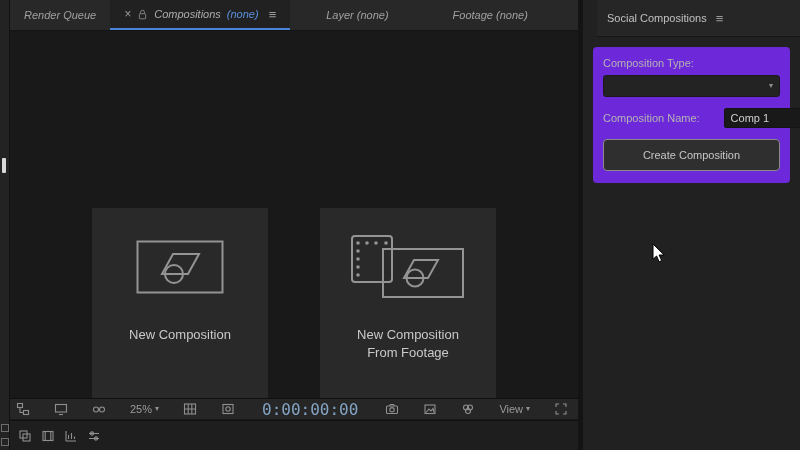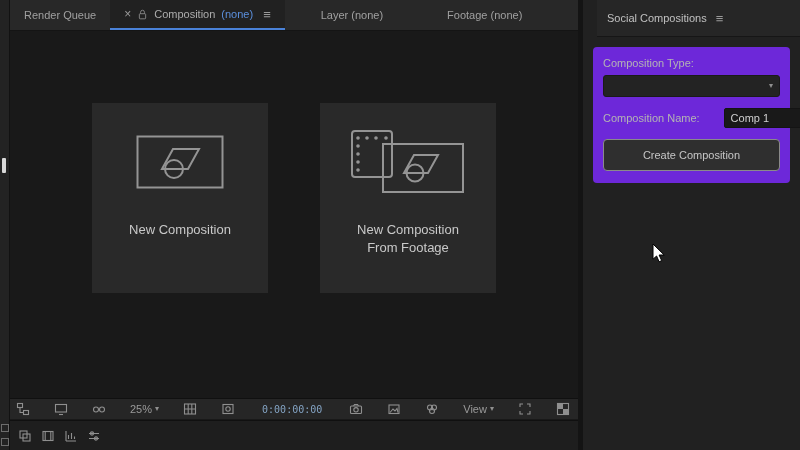--- a/index.html
+++ b/index.html
@@ -10,38 +10,38 @@
 
   
   .left-strip{position:absolute;left:0;top:0;width:9px;height:450px;background:#232323;border-right:1px solid #121212;}
   .grabber{position:absolute;left:2px;top:158px;width:4px;height:15px;background:#d8d8d8;border-radius:1px;}
   .strip-bottom{position:absolute;left:1px;bottom:4px;display:flex;flex-direction:column;gap:6px;}
   .strip-bottom .sq{width:6px;height:6px;border:1px solid #6d6d6d;}
 
   
   .main-col{position:absolute;left:10px;top:0;width:568px;height:450px;background:#191919;}
   .tabbar{position:absolute;top:0;left:0;right:0;height:30px;background:#282828;display:flex;align-items:stretch;border-bottom:1px solid #141414;}
-  .tab{display:flex;align-items:center;gap:6px;padding:0 14px;color:#a0a0a0;cursor:pointer;box-sizing:border-box;}
+  .tab{display:flex;align-items:center;gap:6px;padding:0 14px;color:#a0a0a0;cursor:pointer;box-sizing:border-box;font-style:italic;}
   .tab.active{background:#212121;border-bottom:2px solid #4a82d8;color:#adadad;}
   .tab.active .none{color:#5b8fdc;}
   .tab .close{font-size:12px;color:#9a9a9a;}
   .tab .menu{font-size:13px;color:#9a9a9a;margin-left:4px;}
   .tab-layer{margin-left:22px;}
   .tab-footage{margin-left:36px;}
 
-  .viewer{position:absolute;top:31px;left:0;right:0;height:367px;background:#191919;display:flex;justify-content:center;align-items:flex-start;gap:52px;padding-top:72px;box-sizing:border-box;}
+  .viewer{position:absolute;top:31px;left:0;right:0;height:367px;background:#191919;display:flex;justify-content:center;align-items:flex-end;gap:52px;padding-top:47px;box-sizing:border-box;}
   .card{width:176px;height:190px;background:#292929;display:flex;flex-direction:column;align-items:center;cursor:pointer;}
   .card .icon-wrap{height:118px;display:flex;align-items:center;justify-content:center;}
   .card .label{color:#c9c9c9;font-size:13px;text-align:center;line-height:1.4;white-space:pre-line;}
 
   .statusbar{position:absolute;top:398px;left:0;right:0;height:21px;background:#262626;border-top:1px solid #101010;display:flex;align-items:center;padding:0 6px;gap:24px;box-sizing:border-box;color:#9a9a9a;}
   .sb-icon{width:14px;height:14px;flex:0 0 auto;display:flex;align-items:center;justify-content:center;cursor:pointer;}
   .popup{display:flex;align-items:center;gap:3px;flex:0 0 auto;cursor:pointer;color:#9a9a9a;}
   .chev{font-size:8px;color:#8f8f8f;line-height:1;}
-  .timecode{font-family:"DejaVu Sans Mono",monospace;color:#84a4c4;font-size:10px;margin:0 3px;flex:0 0 auto;cursor:pointer;}
+  .timecode{font-family:"DejaVu Sans Mono",monospace;color:#84a4c4;font-size:16px;margin:0 3px;flex:0 0 auto;cursor:pointer;}
   .spacer{flex:1;}
 
   .bottom-area{position:absolute;top:420px;left:0;right:0;height:30px;background:#1e1e1e;border-top:1px solid #101010;display:flex;align-items:center;gap:9px;padding:0 8px;box-sizing:border-box;}
 
   .divider{position:absolute;left:578px;top:0;width:5px;height:450px;background:#141414;}
 
   
   .right-panel{position:absolute;left:583px;top:0;width:217px;height:450px;background:#212121;box-sizing:border-box;}
   .rp-header{height:28px;display:flex;align-items:center;gap:9px;padding:4px 10px;color:#c0c0c0;background:#262626;border-bottom:1px solid #161616;margin-left:14px;}
   .rp-header .menu{font-size:13px;color:#9a9a9a;cursor:pointer;}
@@ -77,21 +77,21 @@
       <div class="tab active">
         <span class="close">×</span>
         <span>
           <svg width="11" height="13" viewBox="0 0 14 15">
               <g class="oicon">
                 <rect x="3" y="6.5" width="8" height="6.5" rx="1"></rect>
                 <path d="M4.5 6.5 V4.8 a2.5 2.7 0 0 1 5 0 V6.5"></path>
               </g>
             </svg>
         </span>
-        <span>Composition</span>
+        <span>Compositions</span>
         <span class="none">(none)</span>
         <span class="menu">≡</span>
       </div>
       <div class="tab tab-layer">
         <span>Layer (none)</span>
       </div>
       <div class="tab tab-footage">
         <span>Footage (none)</span>
       </div>
     </div>

